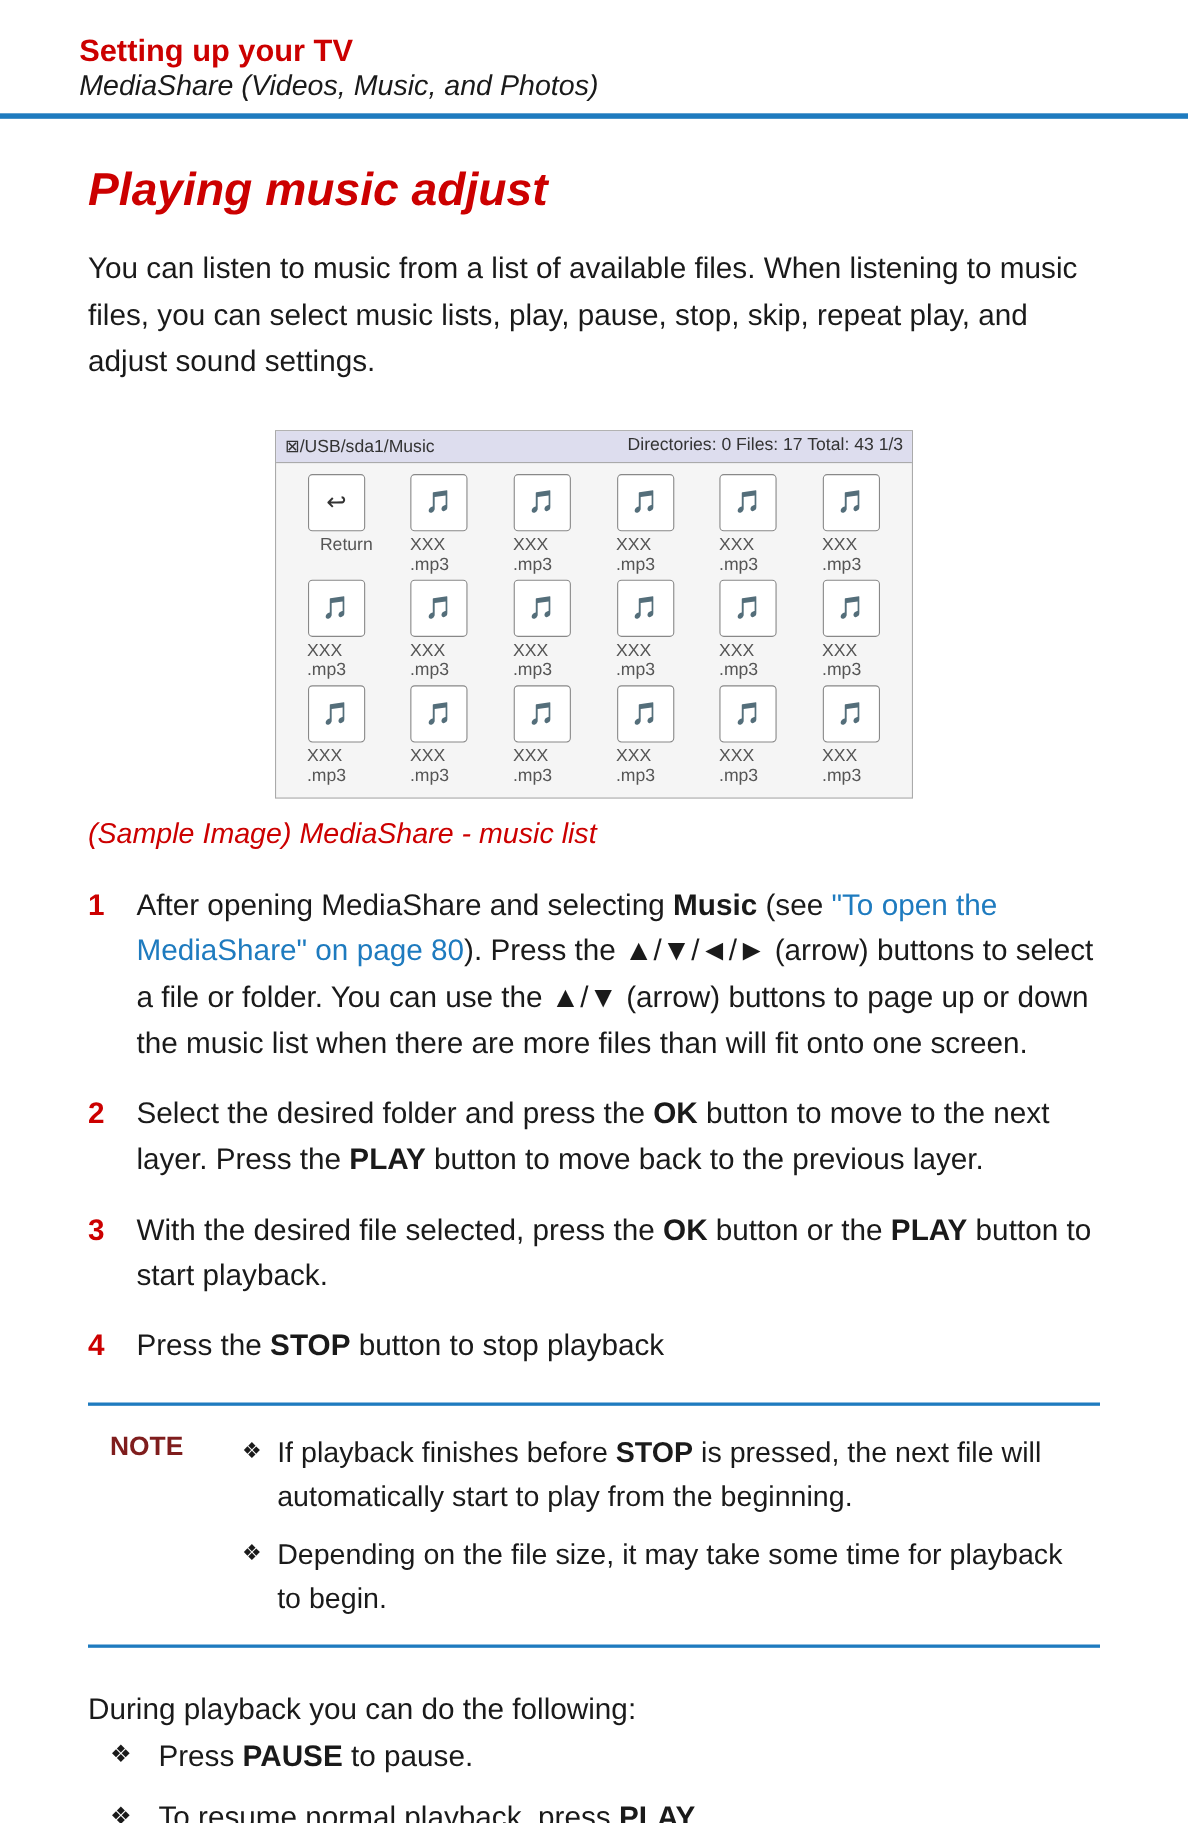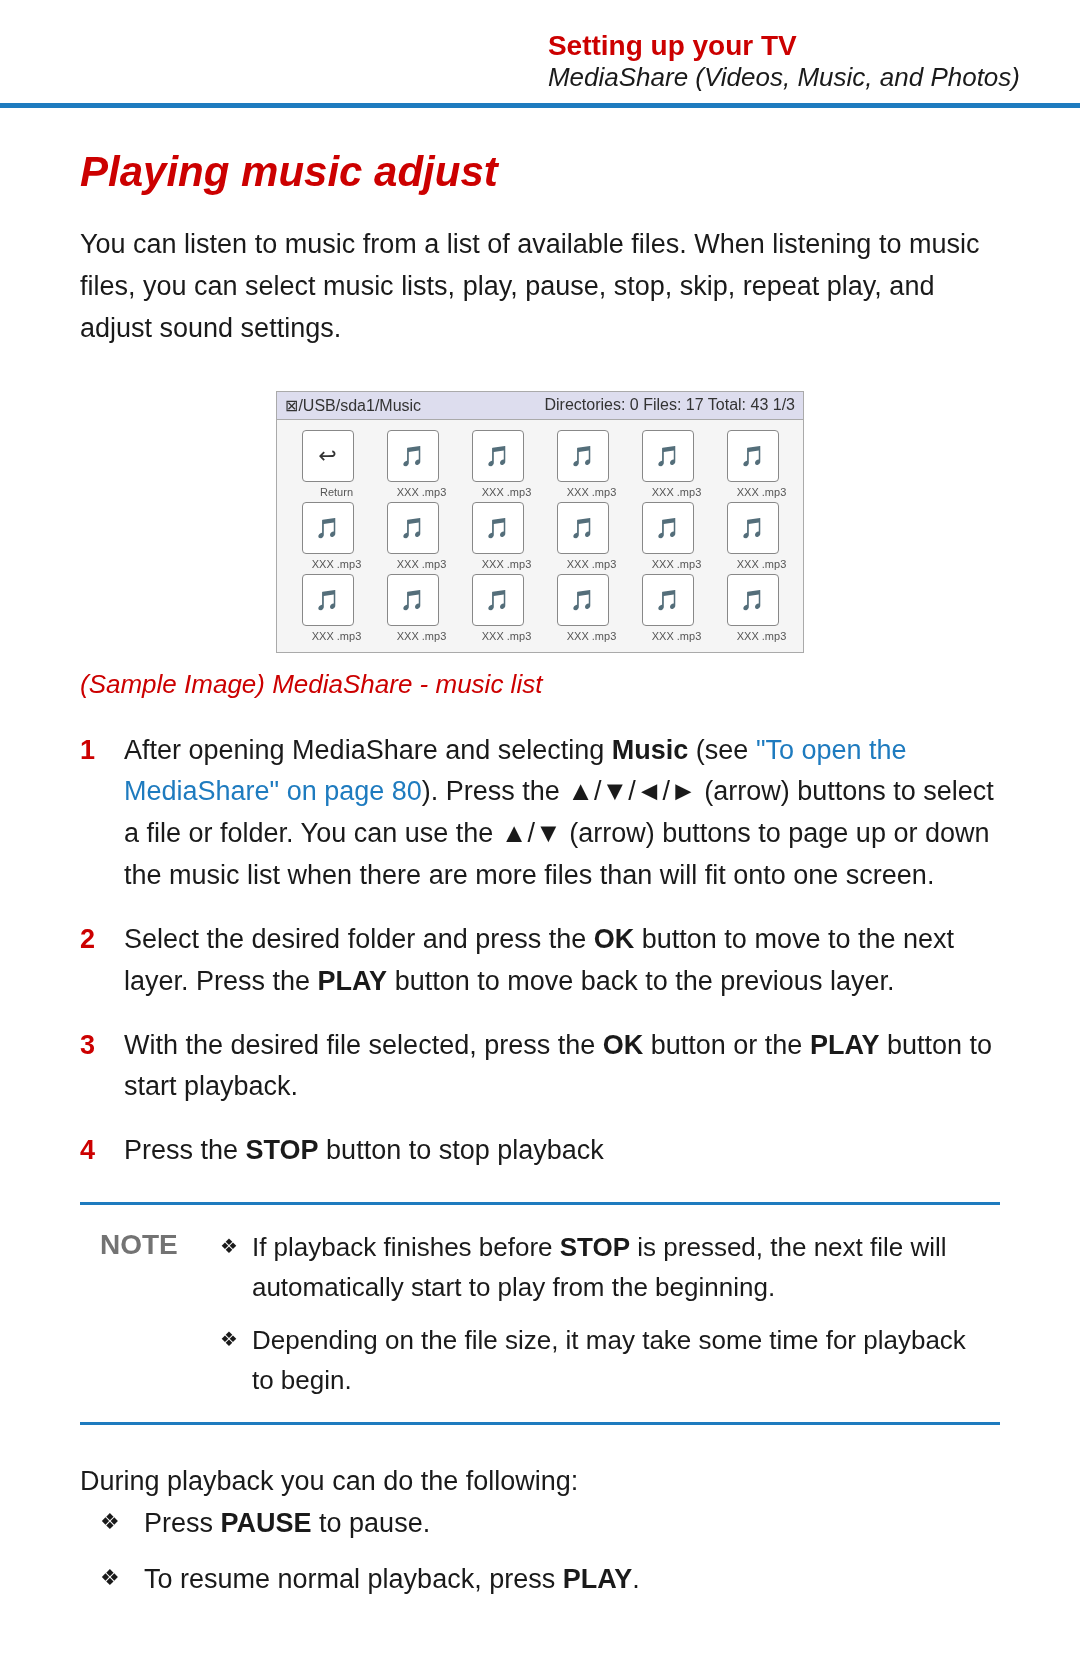--- a/index.html
+++ b/index.html
@@ -9,21 +9,21 @@
       background: #ffffff;
       font-family: Arial, sans-serif;
       font-size: 28px;
       color: #1a1a1a;
       position: relative;
     }
 
     
     .header {
       display: flex;
-      justify-content: flex-end;
+      justify-content: flex-start;
       align-items: flex-start;
       padding: 30px 60px 0 72px;
     }
     .header-right {
       display: flex;
       flex-direction: column;
       align-items: flex-end;
     }
     .setting-up {
       color: #cc0000;
@@ -77,21 +77,21 @@
       line-height: 1.55;
       margin-bottom: 41px;
       color: #1a1a1a;
     }
 
     
     .music-list-container {
       border: 1px solid #aaa;
       background: #f5f5f5;
       margin: 10px auto 16px auto;
-      width: 528px;
+      width: 580px;
       padding: 0;
     }
     .music-list-header {
       background: #dde;
       padding: 4px 8px;
       font-size: 16px;
       display: flex;
       justify-content: space-between;
       color: #333;
       border-bottom: 1px solid #aaa;
@@ -118,21 +118,21 @@
       display: flex;
       align-items: center;
       justify-content: center;
       font-size: 20px;
       margin-bottom: 4px;
     }
     .music-icon.return-icon {
       font-size: 22px;
     }
     .music-label {
-      font-size: 11px;
+      font-size: 16px;
       color: #555;
       padding-left: 18px;
     }
 
     
     .sample-caption {
       color: #cc0000;
       font-style: italic;
       font-size: 26px;
       margin-bottom: 30px;
@@ -169,22 +169,22 @@
       border-top: 3px solid #1e7bbf;
       border-bottom: 3px solid #1e7bbf;
       padding: 22px 30px 22px 20px;
       margin: 30px 0 36px 0;
       display: flex;
       align-items: flex-start;
       gap: 20px;
     }
     .note-label {
       font-weight: bold;
-      font-size: 28px;
-      color: #737373;
+      font-size: 24px;
+      color: #7f1d1d;
       min-width: 100px;
       padding-top: 2px;
     }
     .note-content {
       flex: 1;
       font-size: 26px;
       line-height: 1.55;
     }
     .note-bullet {
       display: flex;

